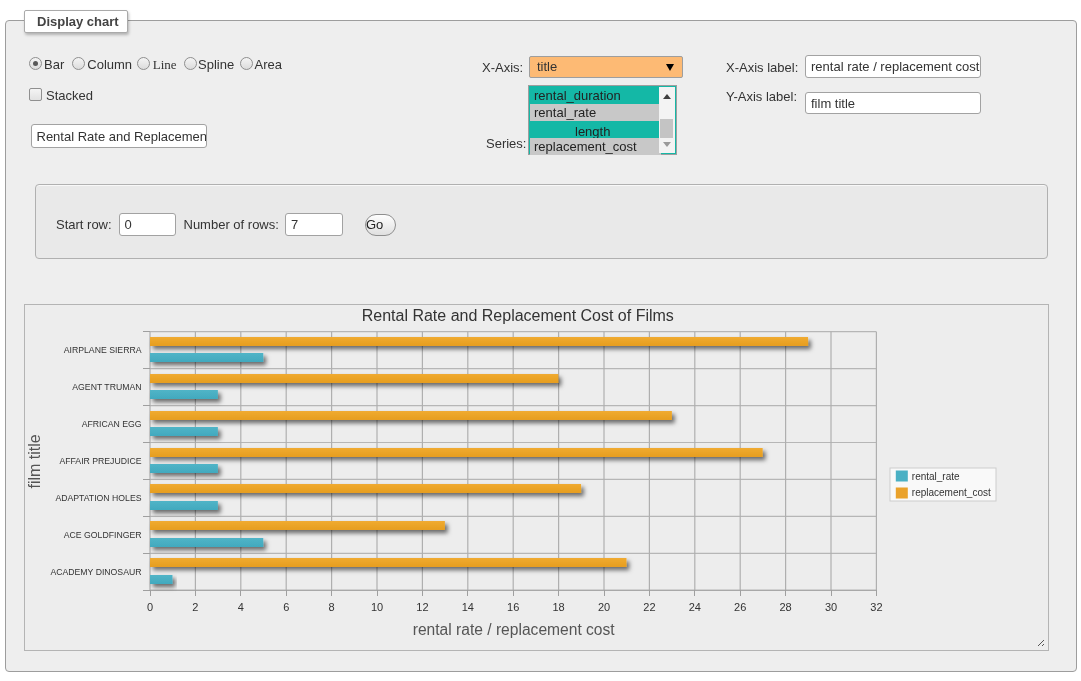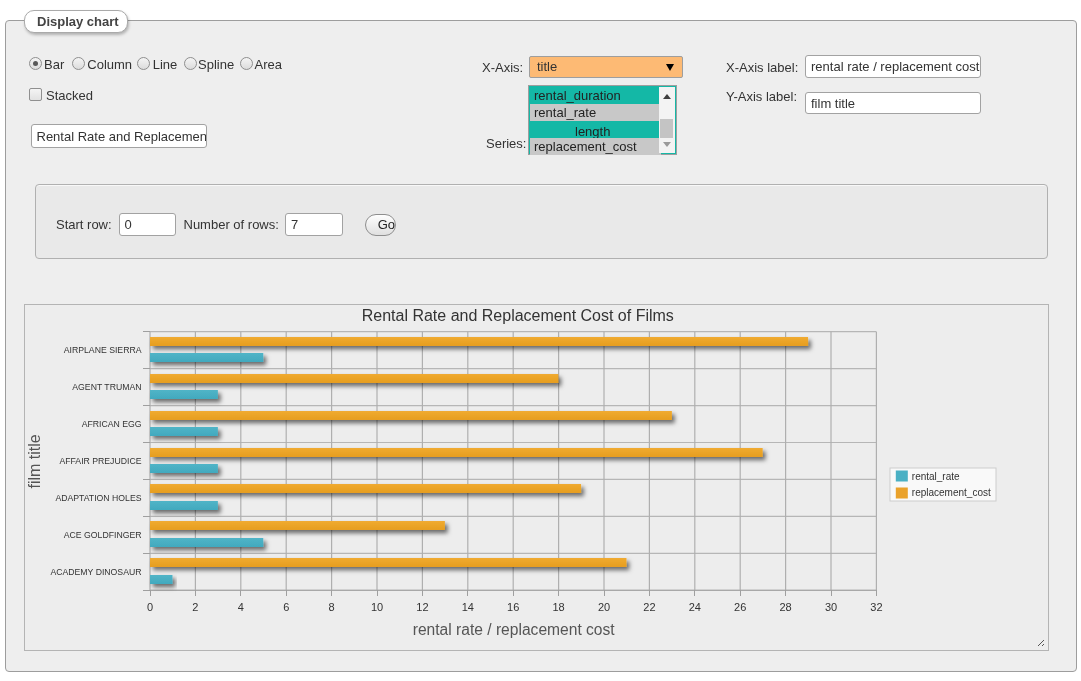--- a/index.html
+++ b/index.html
@@ -3,21 +3,21 @@
 <meta charset="utf-8">
 <style>
   html,body{margin:0;padding:0;}
   body{width:1081px;height:681px;position:relative;background:#fff;
        font-family:"Liberation Sans",sans-serif;font-size:13px;color:#333;
        overflow:hidden;}
   .abs{position:absolute;}
   #fieldset{left:5px;top:20px;width:1072px;height:652px;background:#eeeeee;
     border:1px solid #9d9d9d;border-radius:4px;box-sizing:border-box;}
   #legendbox{left:24px;top:10px;width:104px;height:23px;background:#fff;
-    border:1px solid #aaa;border-radius:10px;box-sizing:border-box;
+    border:1px solid #aaa;border-radius:2px;box-sizing:border-box;
     box-shadow:1px 2px 3px rgba(0,0,0,0.25);
     font-weight:bold;color:#444;line-height:21px;padding-left:12px;}
   .radio{width:11px;height:11px;border:1px solid #8f8f8f;border-radius:50%;
     background:linear-gradient(#f4f4f4,#dcdcdc);}
   .radio.on::after{content:"";position:absolute;left:3px;top:3px;width:5px;height:5px;
     border-radius:50%;background:#585858;}
   .cb{width:11px;height:11px;border:1px solid #8f8f8f;border-radius:2px;
     background:linear-gradient(#f4f4f4,#e2e2e2);}
   .lbl{line-height:14px;white-space:nowrap;}
   input.txt{position:absolute;border:1px solid #a2a2a2;border-radius:3px;background:#fff;
@@ -41,38 +41,38 @@
   #sbar .tri-dn{position:absolute;left:4px;bottom:6px;width:0;height:0;
      border-left:4.5px solid transparent;border-right:4.5px solid transparent;
      border-top:5px solid #9a9a9a;}
   #sbar .thumb{position:absolute;left:1.5px;top:32px;width:13px;height:19px;
      background:#c4c4c4;}
   #panel{left:35px;top:184px;width:1013px;height:75px;background:#e9e9e9;
      border:1px solid #b0b0b0;border-radius:4px;box-sizing:border-box;
      box-shadow:inset 0 1px 0 #f8f8f8;}
   #gobtn{left:365px;top:214px;width:31px;height:22px;border:1px solid #8e8e8e;
      border-radius:11px;background:linear-gradient(#fefefe,#e0e0e0);
-     text-align:right;line-height:20px;box-sizing:border-box;color:#222;}
+     text-align:left;line-height:20px;box-sizing:border-box;color:#222;}
   #chartbox{left:24px;top:304px;width:1025px;height:347px;background:#ededed;
      border:1px solid #b4b4b4;box-sizing:border-box;}
   #grip{right:4px;bottom:4px;width:9px;height:9px;
      background:repeating-linear-gradient(135deg,transparent 0 1.8px,#555 1.8px 3px);
      clip-path:polygon(100% 0,100% 100%,0 100%);}
 </style>
 </head>
 <body>
   <div class="abs" id="fieldset"></div>
   <div class="abs" id="legendbox">Display chart</div>
 
   <div class="abs radio on" style="left:29px;top:56.5px;"></div>
   <div class="abs lbl" style="left:44px;top:57.5px;">Bar</div>
   <div class="abs radio" style="left:71.5px;top:56.5px;"></div>
   <div class="abs lbl" style="left:87.3px;top:57.5px;">Column</div>
   <div class="abs radio" style="left:137px;top:56.5px;"></div>
-  <div class="abs lbl" style="left:152.7px;top:57.5px;">Line</div>
+  <div class="abs lbl" style="left:152.7px;top:57.5px;font-family:Liberation Serif, serif;">Line</div>
   <div class="abs radio" style="left:183.5px;top:56.5px;"></div>
   <div class="abs lbl" style="left:198px;top:57.5px;">Spline</div>
   <div class="abs radio" style="left:239.5px;top:56.5px;"></div>
   <div class="abs lbl" style="left:254.5px;top:57.5px;">Area</div>
 
   <div class="abs cb" style="left:29px;top:88px;"></div>
   <div class="abs lbl" style="left:46px;top:88.5px;">Stacked</div>
 
   <input class="txt" style="left: 30.5px; top: 124px; width: 176px; height: 24px;" value="Rental Rate and Replacement Cost of Films">
 

